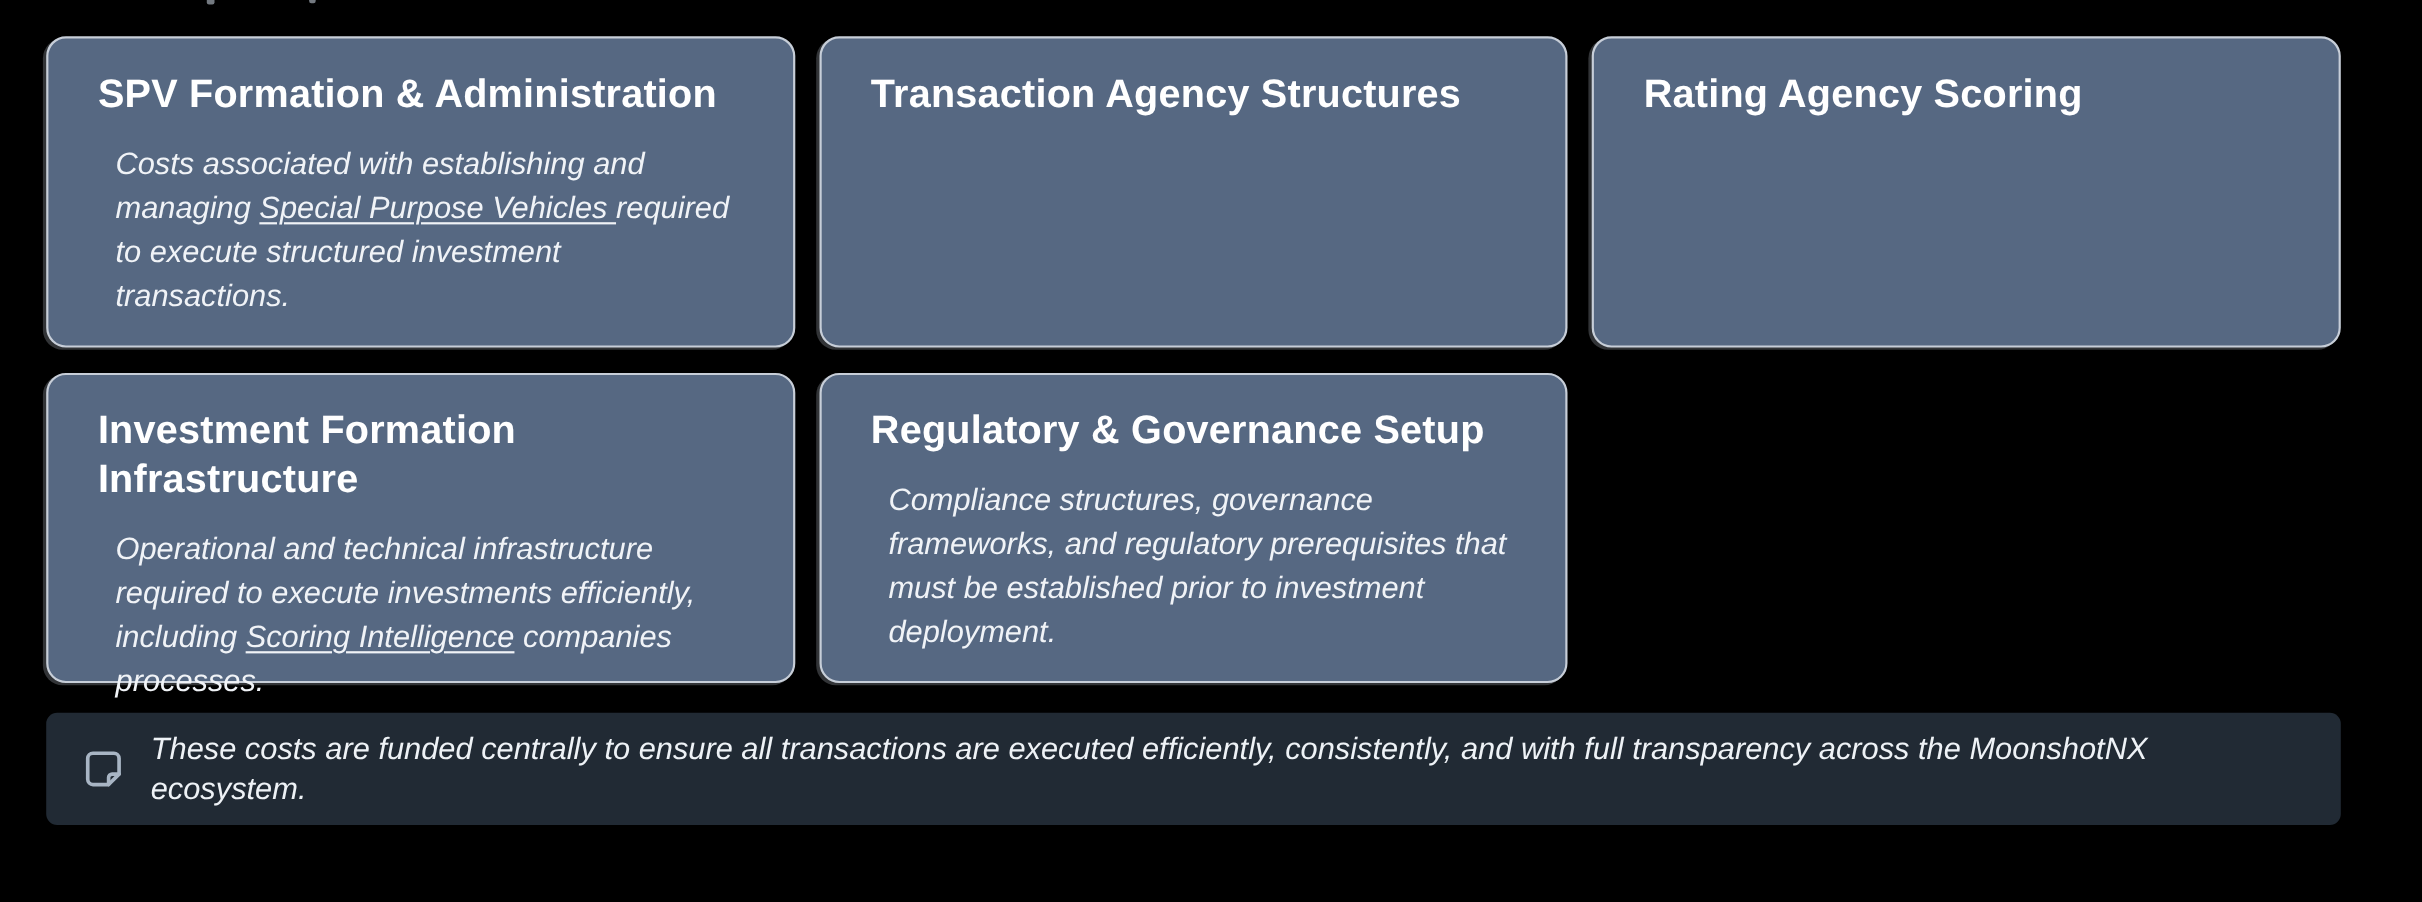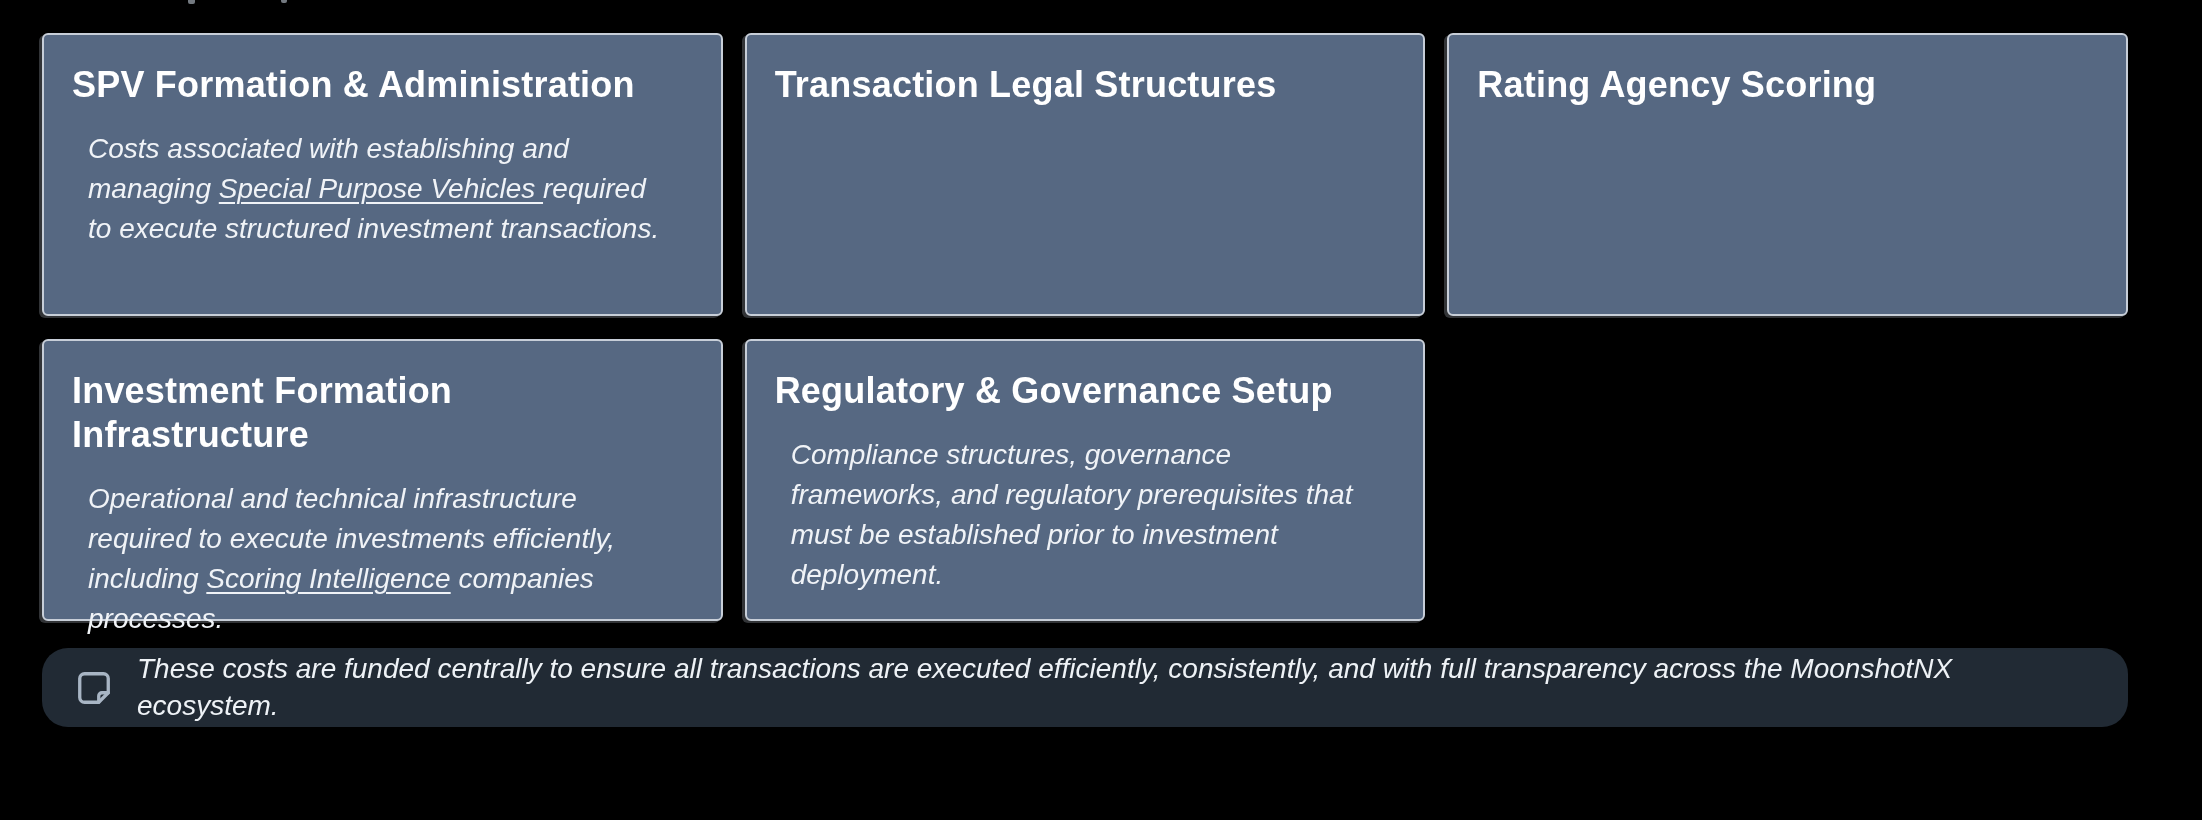--- a/index.html
+++ b/index.html
@@ -21,43 +21,43 @@
     position: absolute; left: 42px; top: 33px; width: 2086px;
     display: grid;
     grid-template-columns: repeat(3, 1fr);
     grid-template-rows: 283px 282px;
     column-gap: 22px; row-gap: 23px;
   }
   .card {
     box-sizing: border-box;
     background: var(--card-bg, #566882);
     border: 2.5px solid var(--card-border, #c7ced8);
-    border-radius: 6px;
-    padding: 28px 30px 28px 28px;
+    border-radius: 18px;
+    padding: 28px 30px 28px 45px;
     box-shadow: -3px 2px 0 rgba(200,208,218,.25);
   }
   .card-title {
     margin: 0 0 22px 0;
     font-size: 36px; line-height: 1.22; font-weight: 700;
     color: var(--card-title, #ffffff);
     letter-spacing: .2px;
   }
   .card-body {
     margin: 16px;
     font-size: 28px; line-height: 1.43;
     font-style: italic;
     color: var(--card-text, #f0f3f7);
   }
   .card-body u { text-underline-offset: 4px; text-decoration-thickness: 2px; }
 
   .note {
-    position: absolute; left: 42px; top: 648px; width: 2086px; height: 79px;
+    position: absolute; left: 42px; top: 648px; width: 2086px; height: 102px;
     box-sizing: border-box;
     background: var(--note-bg, #212a34);
-    border-radius: 26px;
+    border-radius: 10px;
     display: flex; align-items: center;
     padding: 0 36px 0 33px;
   }
   .note-icon {
     flex: 0 0 auto;
     width: 38px; height: 38px;
     color: var(--note-icon, #a8b5c4);
     display: inline-flex; align-items: center; justify-content: center;
   }
   .note-icon svg { width: 38px; height: 38px; display: block; }
@@ -75,21 +75,21 @@
 <div class="remnant r2"></div>
 
 <div class="cards">
 
   <section class="card">
     <h2 class="card-title">SPV Formation &amp; Administration</h2>
     <p class="card-body"><span>Costs associated with establishing and managing </span><u>Special Purpose Vehicles </u><span>required to execute structured investment transactions.</span></p>
   </section>
 
   <section class="card">
-    <h2 class="card-title">Transaction Legal Structures</h2>
+    <h2 class="card-title">Transaction Agency Structures</h2>
   </section>
 
   <section class="card">
     <h2 class="card-title">Rating Agency Scoring</h2>
   </section>
 
   <section class="card">
     <h2 class="card-title">Investment Formation Infrastructure</h2>
     <p class="card-body"><span>Operational and technical infrastructure required to execute investments efficiently, including </span><u>Scoring Intelligence</u><span> companies processes.</span></p>
   </section>

